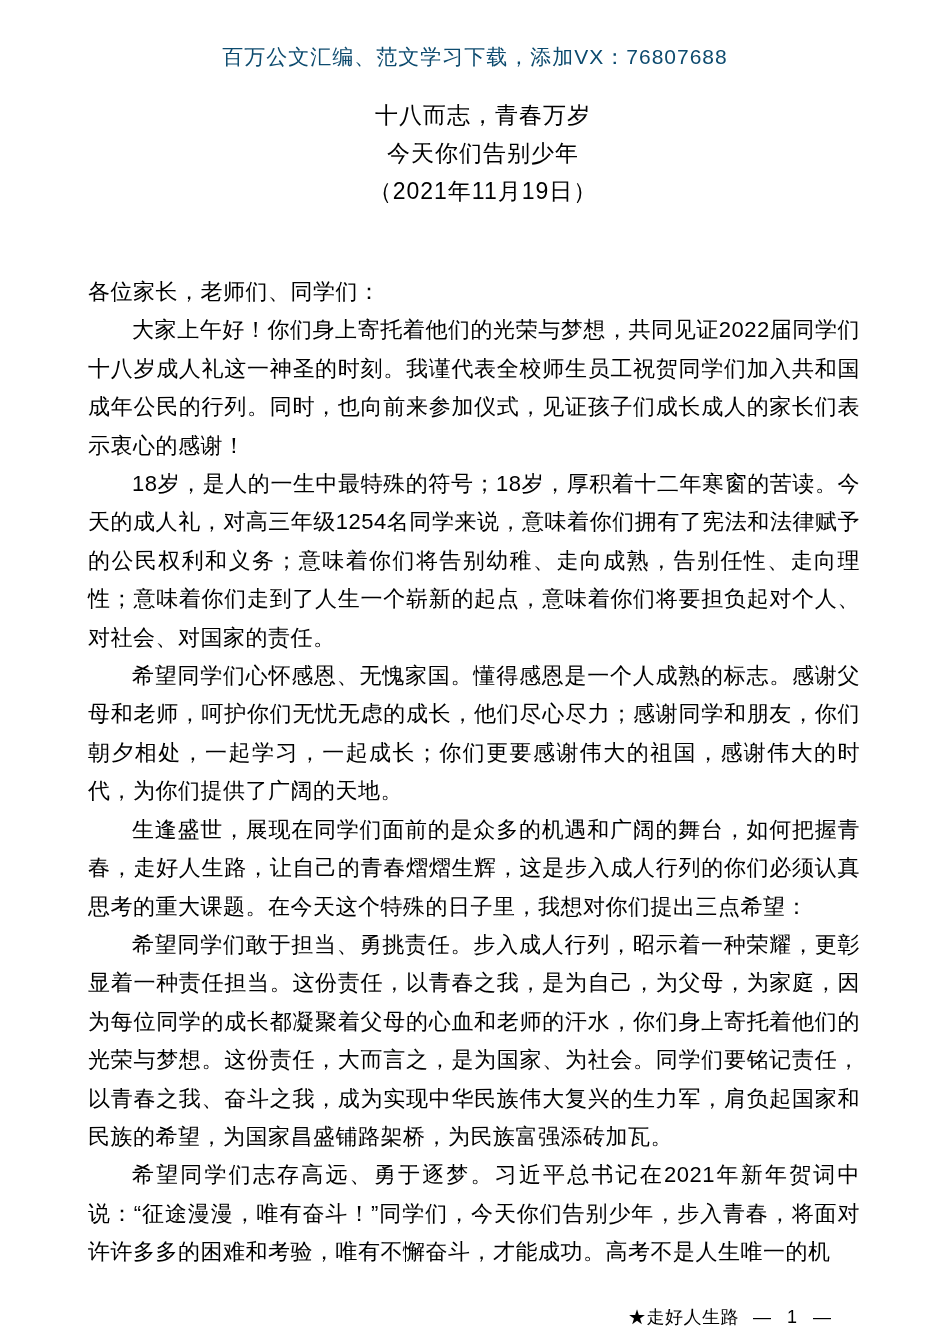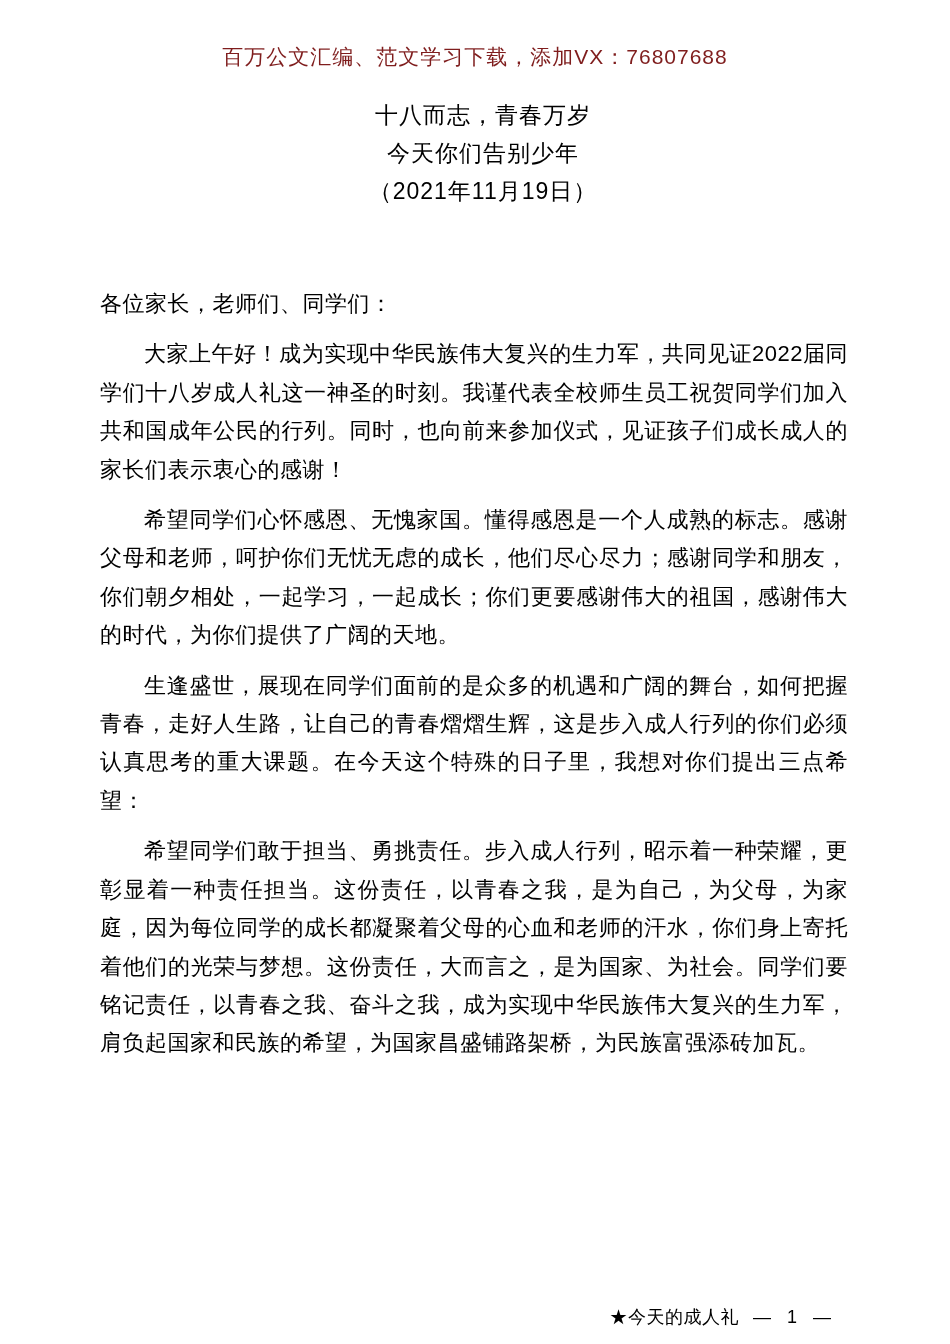--- a/index.html
+++ b/index.html
@@ -43,21 +43,21 @@
     position: absolute;
     top: 273px;
     left: 88px;
     width: 772px;
     font-size: 22px;
     line-height: 38.4px;
     text-align: justify;
     letter-spacing: 0.5px;
   }
   .doc-body p {
-    margin: 12px;
+    margin: 0;
     padding: 0;
     text-indent: 2em;
   }
   .doc-body p.salutation {
     text-indent: 0;
   }
   .page-footer {
     position: absolute;
     top: 1281px;
     right: 117px;
@@ -71,33 +71,35 @@
   .page-footer .page-number {
     margin-left: 14px;
     letter-spacing: 2px;
   }
 </style>
 </head>
 <body>
 
 <div class="page" style="color: rgb(0, 0, 0); background: rgb(255, 255, 255);">
 
-  <div class="header-notice" style="color: #7f1d1d;">百万公文汇编、范文学习下载，添加VX：76807688</div>
+  <div class="header-notice" style="color: #0c4a6e;">百万公文汇编、范文学习下载，添加VX：76807688</div>
 
   <div class="title-block">
     <div class="title-line">十八而志，青春万岁</div>
     <div class="title-line">今天你们告别少年</div>
     <div class="title-line">（2021年11月19日）</div>
   </div>
 
   <div class="doc-body">
     <p class="salutation">各位家长，老师们、同学们：</p>
-    <p>大家上午好！成为实现中华民族伟大复兴的生力军，共同见证2022届同学们十八岁成人礼这一神圣的时刻。我谨代表全校师生员工祝贺同学们加入共和国成年公民的行列。同时，也向前来参加仪式，见证孩子们成长成人的家长们表示衷心的感谢！</p>
+    <p>大家上午好！你们身上寄托着他们的光荣与梦想，共同见证2022届同学们十八岁成人礼这一神圣的时刻。我谨代表全校师生员工祝贺同学们加入共和国成年公民的行列。同时，也向前来参加仪式，见证孩子们成长成人的家长们表示衷心的感谢！</p>
+    <p>18岁，是人的一生中最特殊的符号；18岁，厚积着十二年寒窗的苦读。今天的成人礼，对高三年级1254名同学来说，意味着你们拥有了宪法和法律赋予的公民权利和义务；意味着你们将告别幼稚、走向成熟，告别任性、走向理性；意味着你们走到了人生一个崭新的起点，意味着你们将要担负起对个人、对社会、对国家的责任。</p>
     <p>希望同学们心怀感恩、无愧家国。懂得感恩是一个人成熟的标志。感谢父母和老师，呵护你们无忧无虑的成长，他们尽心尽力；感谢同学和朋友，你们朝夕相处，一起学习，一起成长；你们更要感谢伟大的祖国，感谢伟大的时代，为你们提供了广阔的天地。</p>
     <p>生逢盛世，展现在同学们面前的是众多的机遇和广阔的舞台，如何把握青春，走好人生路，让自己的青春熠熠生辉，这是步入成人行列的你们必须认真思考的重大课题。在今天这个特殊的日子里，我想对你们提出三点希望：</p>
     <p>希望同学们敢于担当、勇挑责任。步入成人行列，昭示着一种荣耀，更彰显着一种责任担当。这份责任，以青春之我，是为自己，为父母，为家庭，因为每位同学的成长都凝聚着父母的心血和老师的汗水，你们身上寄托着他们的光荣与梦想。这份责任，大而言之，是为国家、为社会。同学们要铭记责任，以青春之我、奋斗之我，成为实现中华民族伟大复兴的生力军，肩负起国家和民族的希望，为国家昌盛铺路架桥，为民族富强添砖加瓦。</p>
+    <p>希望同学们志存高远、勇于逐梦。习近平总书记在2021年新年贺词中说：“征途漫漫，唯有奋斗！”同学们，今天你们告别少年，步入青春，将面对许许多多的困难和考验，唯有不懈奋斗，才能成功。高考不是人生唯一的机</p>
   </div>
 
   <div class="page-footer">
-    <span class="footer-source">★今天的成人礼</span><span class="page-number">—  1  —</span>
+    <span class="footer-source">★走好人生路</span><span class="page-number">—  1  —</span>
   </div>
 
 </div>
 
 </body></html>

